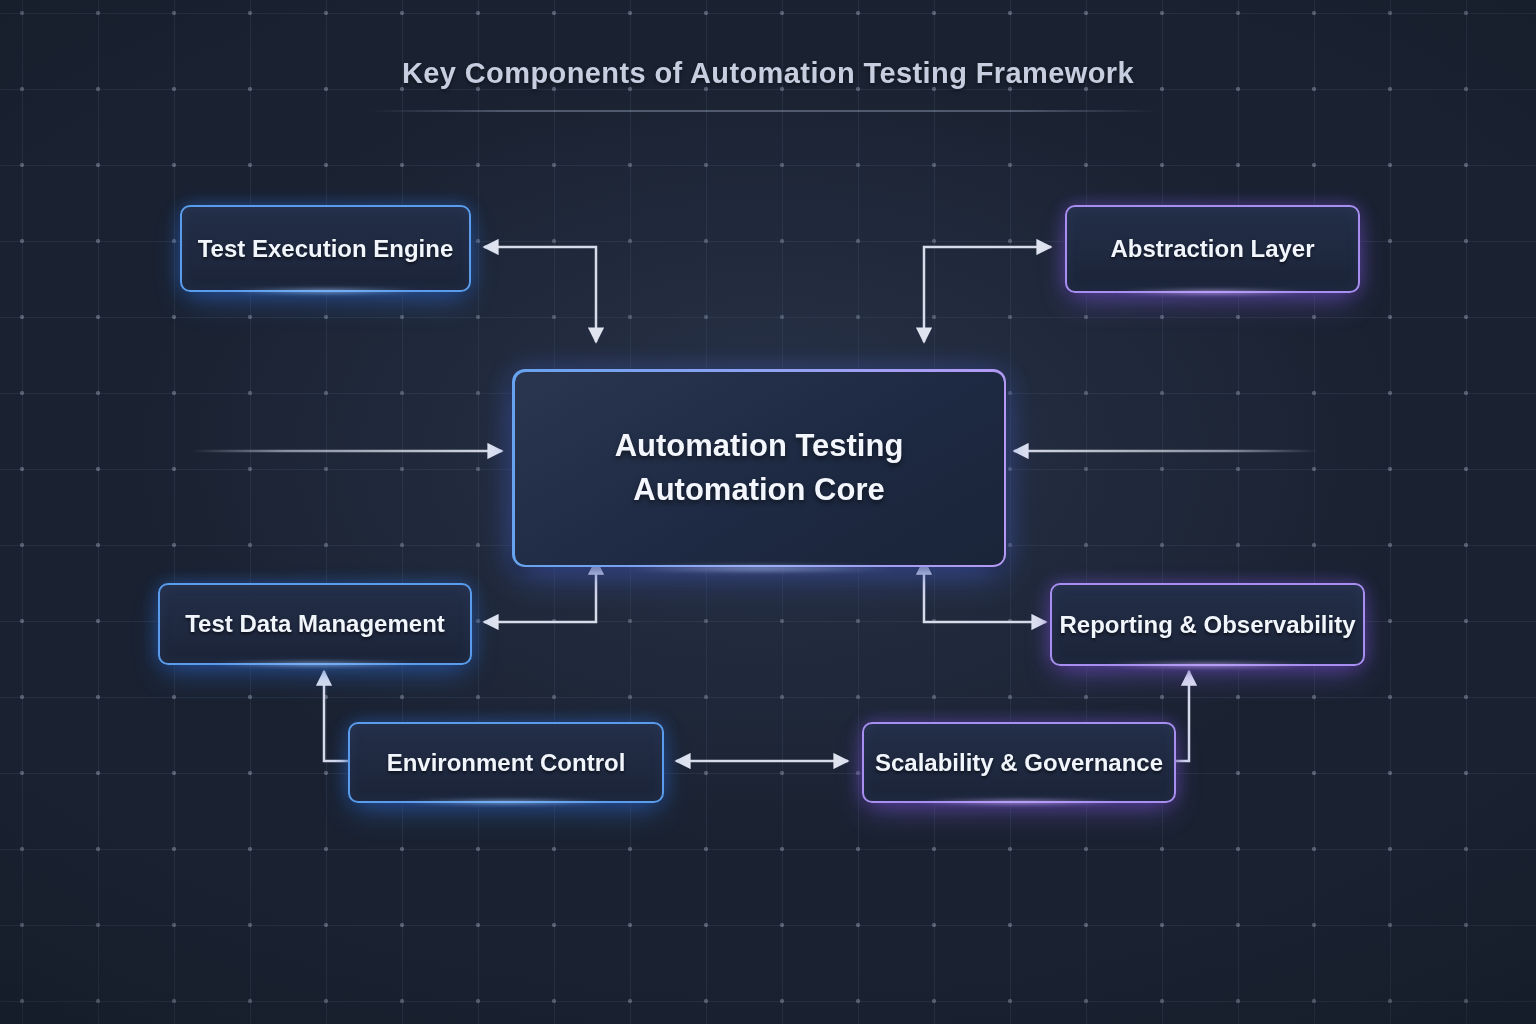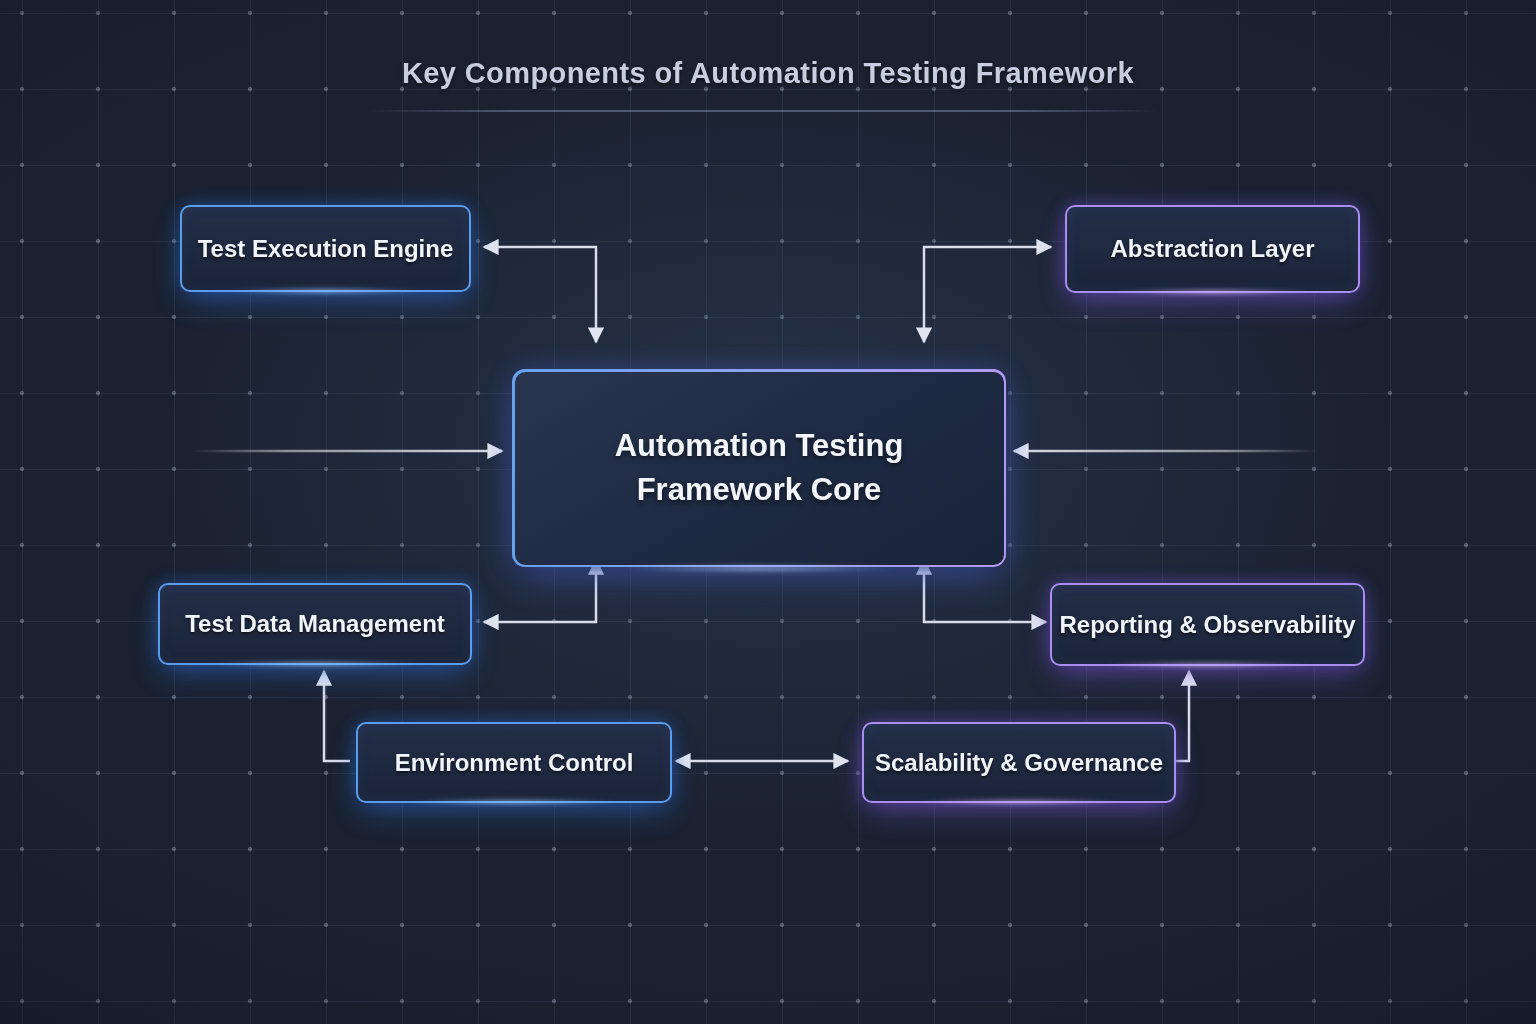--- a/index.html
+++ b/index.html
@@ -49,21 +49,21 @@
     content:"";position:absolute;left:16%;right:16%;bottom:-4px;height:6px;
     border-radius:50%;filter:blur(2px);
     background:radial-gradient(ellipse at center, var(--glowline), rgba(0,0,0,0) 72%);
   }
   .node.blue  {--accent:#5a9cec; --glow:rgba(58,122,236,0.45); --glowline:rgba(160,202,255,0.85);}
   .node.purple{--accent:#a78ef0; --glow:rgba(138,100,244,0.45); --glowline:rgba(206,182,255,0.85);}
   #node-test-execution-engine {left:180px; top:205px; width:287px; height:83px;}
   #node-abstraction-layer     {left:1065px;top:205px; width:291px; height:84px;}
   #node-test-data-management  {left:158px; top:583px; width:310px; height:78px;}
   #node-reporting-observability{left:1050px;top:583px;width:311px; height:79px;}
-  #node-environment-control   {left:348px; top:722px; width:312px; height:77px;margin-left:8px;}
+  #node-environment-control   {left:348px; top:722px; width:312px; height:77px;}
   #node-scalability-governance{left:862px; top:722px; width:310px; height:77px;}
   .core-frame{
     position:absolute;left:512px;top:352px;width:494px;height:198px;z-index:2;
     box-sizing:border-box;padding:2.5px;border-radius:13px;
     background:linear-gradient(90deg,#66a2ee 0%, #8ea2f2 50%, #b49af4 100%);
     box-shadow:
       0 0 24px rgba(100,130,250,0.30),
       0 14px 36px -6px rgba(80,110,240,0.40),
       0 4px 12px rgba(0,0,0,0.5);
     margin-top: 17px;
@@ -122,21 +122,21 @@
     <span>Test Execution Engine</span>
   </div>
 
   <div class="node purple" id="node-abstraction-layer">
     <span>Abstraction Layer</span>
   </div>
 
   <div class="core-frame">
     <div class="core-inner">
       <span>Automation Testing</span>
-      <span>Framework Core</span>
+      <span>Automation Core</span>
     </div>
   </div>
 
   <div class="node blue" id="node-test-data-management">
     <span>Test Data Management</span>
   </div>
 
   <div class="node purple" id="node-reporting-observability">
     <span>Reporting &amp; Observability</span>
   </div>

